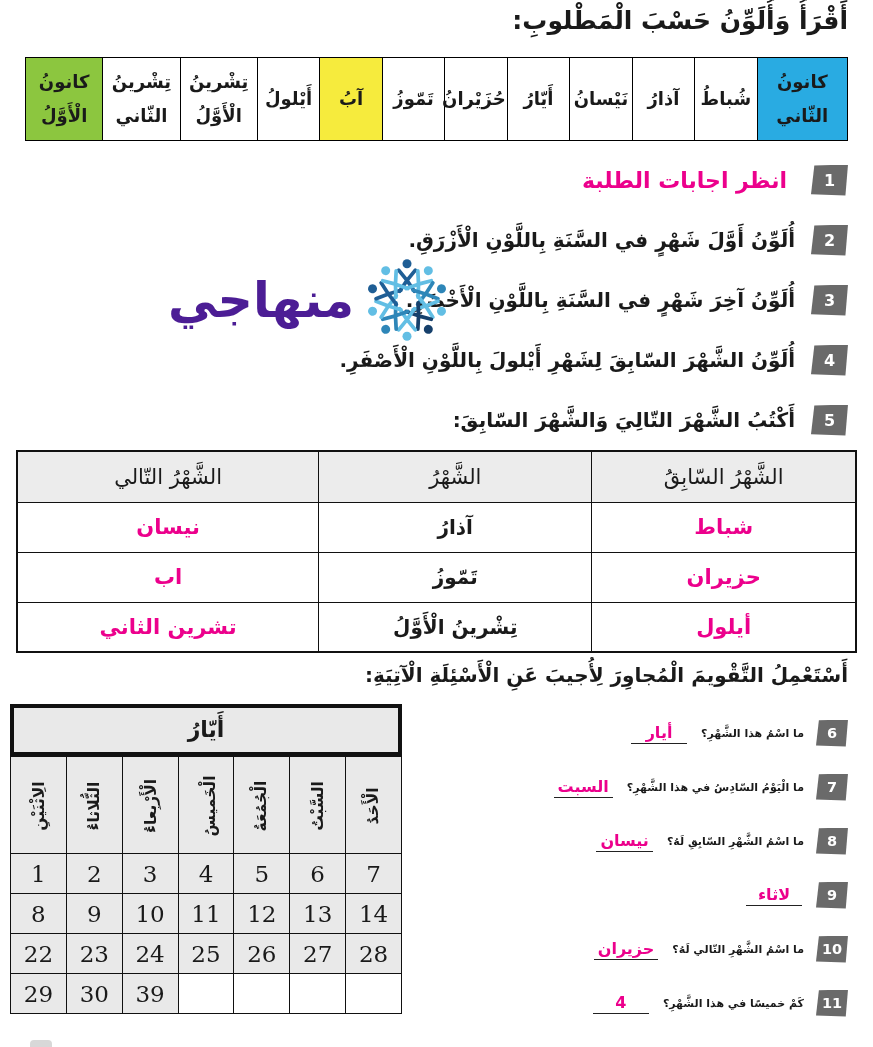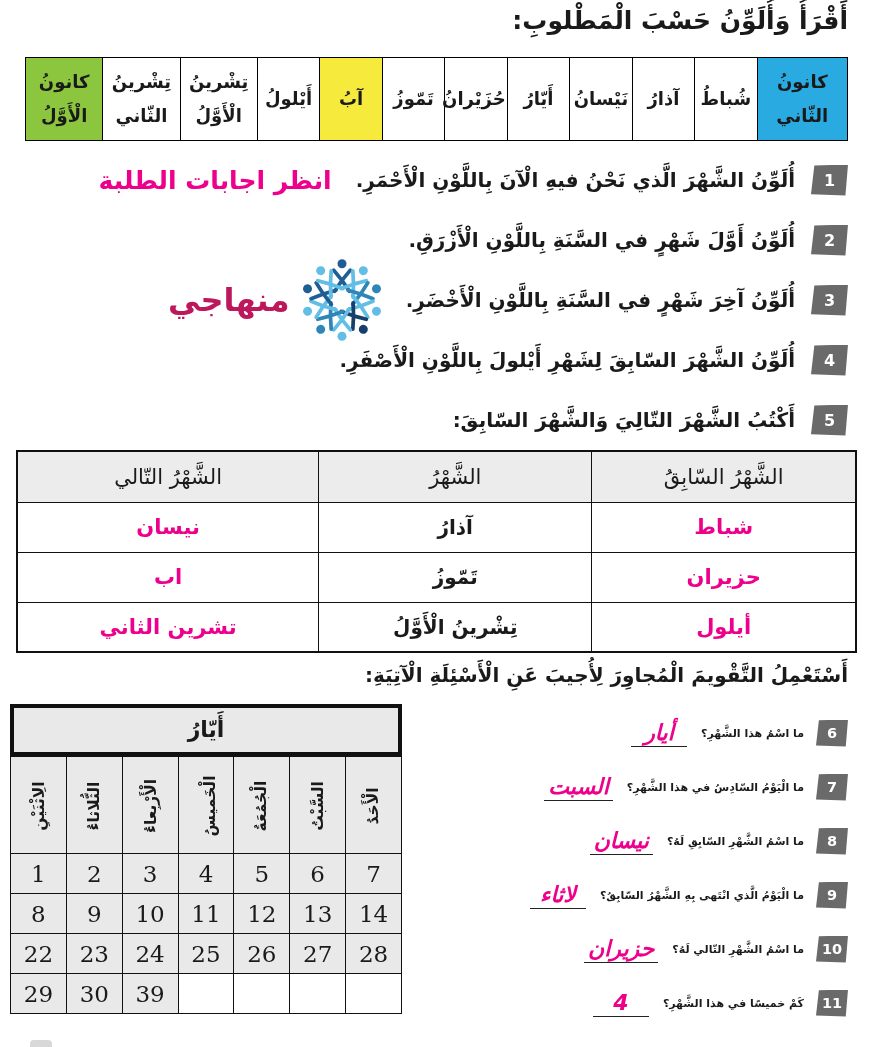--- a/index.html
+++ b/index.html
@@ -20,41 +20,41 @@
   .months-table td{border:1.4px solid #000; text-align:center; vertical-align:middle;
     font-size:18px; font-weight:bold; line-height:1.9; padding:2px 1px;}
   .hl-blue{background:var(--blue);} .hl-yellow{background:var(--yellow);} .hl-green{background:var(--green);}
   
   .questions{position:absolute; top:160px; right:25px; left:25px;}
   .q-row{display:flex; align-items:center; gap:16px; height:40px; margin-bottom:20px;}
   .q-badge{flex:0 0 auto; width:37px; height:31px; background:var(--badge_gray); color:#fff;
     font-size:16px; font-weight:bold; display:flex; align-items:center; justify-content:center;
     clip-path:polygon(9% 3%,100% 0%,93% 100%,0% 96%);}
   .q-text{font-size:20px; font-weight:bold;}
-  .q-note{color:var(--pink); font-size:25px; font-weight:bold; margin-right:8px;}
+  .q-note{color:var(--pink); font-size:22px; font-weight:bold; margin-right:8px;}
   
   .logo{position:absolute; top:250px; left:168px; display:flex; align-items:center; gap:4px;}
-  .logo-text{font-size:32px; font-weight:bold; color:#be185d; letter-spacing:-1px;}
+  .logo-text{font-size:49px; font-weight:bold; color:#4c1d95; letter-spacing:-1px;}
   
   .month-table{position:absolute; top:450px; right:16px; width:841px; border-collapse:collapse;
     border:2.5px solid #111; direction:rtl;}
   .month-table th{background:#ECECEC; border:1.6px solid #111; height:51px; font-size:21px; font-weight:normal;}
   .month-table td{border:1.6px solid #111; height:50px; text-align:center; font-size:20px; font-weight:bold;}
   .month-table td.pink{color:var(--pink); font-size:21px;}
   
   .bottom{position:absolute; top:663px; right:25px; left:10px; display:flex; gap:14px;align-items:center;}
   .cal-questions{flex:1 1 auto; min-width:0;}
   .instruction{font-size:20px; font-weight:bold; margin-bottom:28px; white-space:nowrap;}
   .cq-row{display:flex; align-items:center; gap:12px; height:36px; margin-bottom:18px;}
   .cq-badge{flex:0 0 auto; width:32px; height:27px; background:var(--badge_gray); color:#fff;
     font-size:14.5px; font-weight:bold; display:flex; align-items:center; justify-content:center;
     clip-path:polygon(9% 3%,100% 0%,93% 100%,0% 96%);}
   .cq-text{font-size:11px; font-weight:bold; white-space:nowrap;}
   .answer{display:inline-block; min-width:56px; text-align:center; color:var(--pink);
-    font-size:22px; font-weight:bold; border-bottom:1.8px solid #222; padding:0 4px 1px; margin-right:2px;font-style:italic;}
+    font-size:16px; font-weight:bold; border-bottom:1.8px solid #222; padding:0 4px 1px; margin-right:2px;}
   
   .calendar{flex:0 0 392px; width:392px; margin-top:16px; direction:ltr;}
   .cal-header{border:4.5px solid #111; background:var(--cell_gray); text-align:center;
     font-size:22px; font-weight:bold; height:52px; line-height:43px;}
   .cal-table{width:100%; border-collapse:collapse; table-layout:fixed;}
   .cal-table td{border:1.3px solid #111; background:var(--cell_gray); text-align:center; vertical-align:middle;}
   .cal-table td.dayname{height:97px;}
   .cal-table td.dayname span{display:inline-block; transform:rotate(-90deg); white-space:nowrap;
     font-size:15.5px; font-weight:bold;}
   .cal-table td.num{height:40px; font-family:"DejaVu Serif",serif; font-size:23px;}
@@ -84,21 +84,20 @@
           <td class="month-cell" style="width: 9.4%;">تِشْرينُ الْأَوَّلُ</td>
           <td class="month-cell" style="width: 9.4%;">تِشْرينُ الثّاني</td>
           <td class="month-cell hl-green" style="width: 9.4%;">كانونُ الْأَوَّلُ</td>
         </tr>
       </tbody>
   </table>
 
   <div class="questions" id="color-questions">
       <div class="q-row">
         <div class="q-badge">1</div>
-        <span class="q-text">أُلَوِّنُ الشَّهْرَ الَّذي نَحْنُ فيهِ الْآنَ بِاللَّوْنِ الْأَحْمَرِ.</span>
         <span class="q-note">انظر اجابات الطلبة</span>
       </div>
       <div class="q-row">
         <div class="q-badge">2</div>
         <span class="q-text">أُلَوِّنُ أَوَّلَ شَهْرٍ في السَّنَةِ بِاللَّوْنِ الْأَزْرَقِ.</span>
       </div>
       <div class="q-row">
         <div class="q-badge">3</div>
         <span class="q-text">أُلَوِّنُ آخِرَ شَهْرٍ في السَّنَةِ بِاللَّوْنِ الْأَخْضَرِ.</span>
       </div>
@@ -175,21 +174,20 @@
             <span class="cq-text">ما الْيَوْمُ السّادِسُ في هذا الشَّهْرِ؟</span>
             <span class="answer">السبت</span>
           </div>
           <div class="cq-row">
             <div class="cq-badge">8</div>
             <span class="cq-text">ما اسْمُ الشَّهْرِ السّابِقِ لَهُ؟</span>
             <span class="answer">نيسان</span>
           </div>
           <div class="cq-row">
             <div class="cq-badge">9</div>
-            <span class="cq-text">ما الْيَوْمُ الَّذي انْتَهى بِهِ الشَّهْرُ السّابِقُ؟</span>
             <span class="answer">لاثاء</span>
           </div>
           <div class="cq-row">
             <div class="cq-badge">10</div>
             <span class="cq-text">ما اسْمُ الشَّهْرِ التّالي لَهُ؟</span>
             <span class="answer">حزيران</span>
           </div>
           <div class="cq-row">
             <div class="cq-badge">11</div>
             <span class="cq-text">كَمْ خميسًا في هذا الشَّهْرِ؟</span>

